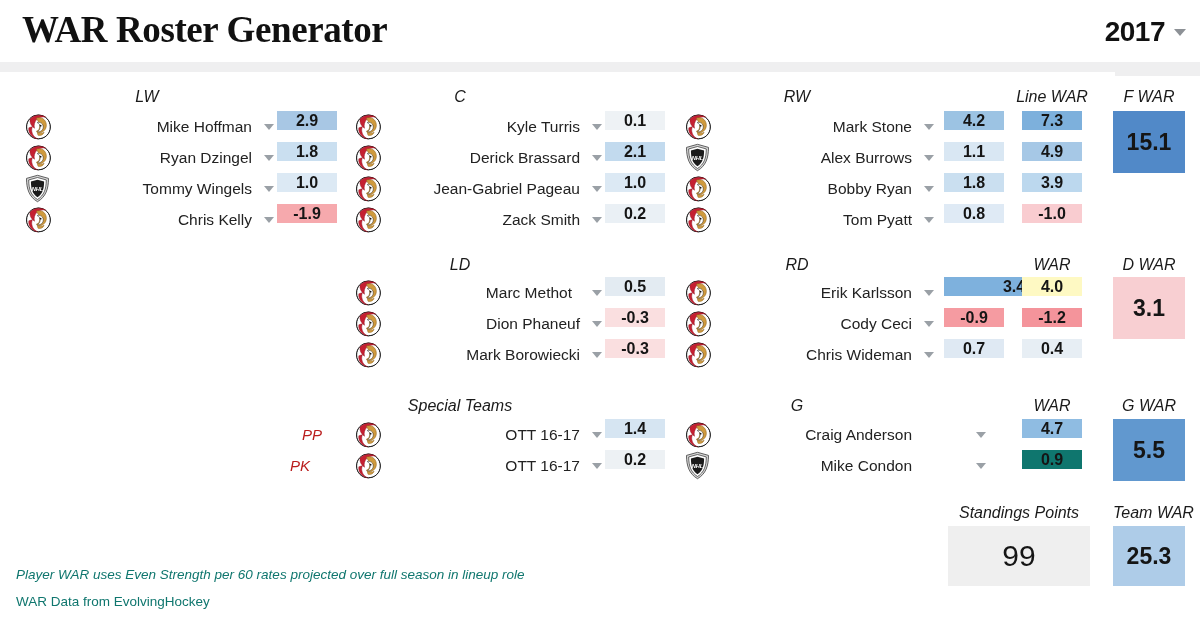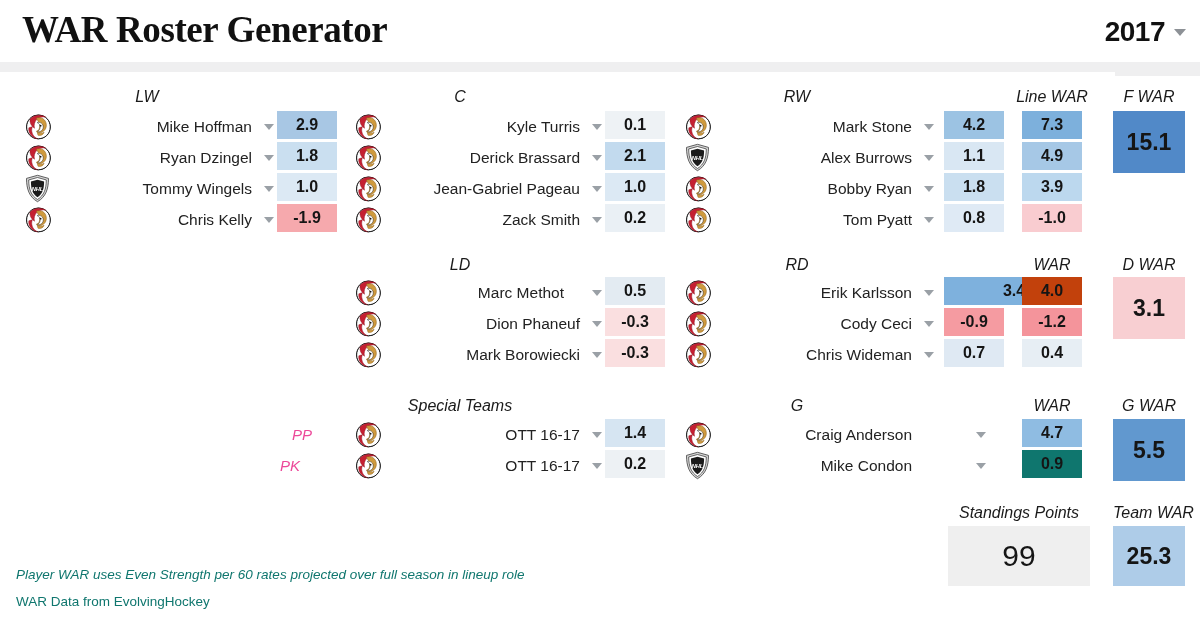--- a/index.html
+++ b/index.html
@@ -63,33 +63,33 @@
     text-align:right;white-space:nowrap;
     line-height:31px;height:31px;
   }
   .dd{
     position:absolute;
     width:14px;height:31px;
     display:flex;align-items:center;justify-content:center;
   }
   .cell{
     position:absolute;
-    height:28px;width:60px;
+    height:19px;width:60px;
     display:flex;align-items:center;justify-content:center;
     font-weight:bold;font-size:16px;color:#151515;
   }
   .bigbox{
     position:absolute;
     display:flex;align-items:center;justify-content:center;
     font-weight:bold;font-size:23px;color:#151515;
   }
   .sidelabel{
     position:absolute;
-    font-style:italic;font-size:15px;color:#ec4899;
-    line-height:31px;height:31px;text-align:left;
+    font-style:italic;font-size:15px;color:#b91c1c;
+    line-height:31px;height:31px;text-align:center;
   }
   .footnote{
     position:absolute;left:16px;
     font-size:13.5px;color:#0f766e;white-space:nowrap;
   }
   .footnote.ital{font-style:italic;}
 </style>
 </head>
 <body>
 
@@ -293,21 +293,21 @@
     <div class="logo" style="left:354px;top:278px;"><svg viewBox="0 0 64 66" width="28" height="29">
         <ellipse cx="33" cy="34" rx="27" ry="27" fill="#ffffff" stroke="#111" stroke-width="2"></ellipse>
         <path d="M33 7 C50 7 60 20 60 34 C60 50 48 61 33 61 C18 61 6 50 6 34 C6 20 16 7 33 7 Z" fill="#ffffff" stroke="#0d0d0d" stroke-width="2.2"></path>
         <path d="M14 16 C22 6 40 4 50 12 C44 10 35 11 30 16 C24 22 22 30 24 37 C18 33 12 25 14 16 Z" fill="#c52032" stroke="#8d1420" stroke-width="1"></path>
         <path d="M11 36 C9 48 18 59 31 61 C24 58 19 52 18 45 C17 40 18 36 20 33 Z" fill="#c52032" stroke="#8d1420" stroke-width="1"></path>
         <path d="M28 14 C40 10 50 17 51 28 C52 36 48 43 41 46 C36 48 31 47 28 44 C33 42 36 38 36 33 C36 26 32 20 28 14 Z" fill="#cf9a3e" stroke="#8a5f17" stroke-width="1.1"></path>
         <path d="M30 24 C38 22 44 27 44 34 C44 41 38 46 31 45 C35 42 37 38 37 34 C37 29 34 26 30 24 Z" fill="#ffffff" stroke="#111" stroke-width="1"></path>
         <circle cx="38" cy="31" r="2" fill="#111"></circle>
         <path d="M30 46 C35 49 42 49 46 46 C44 52 38 55 32 53 Z" fill="#cf9a3e" stroke="#8a5f17" stroke-width="1"></path>
       </svg></div>
-    <div class="pname" style="left:324px;top:277px;width:240px;">Marc Methot</div>
+    <div class="pname" style="left:332px;top:277px;width:240px;">Marc Methot</div>
     <div class="dd" style="left:590px;top:277px;">
       <span class="caret small"></span>
     </div>
     <div class="cell" style="left:605px;top:277px;background:#e3ebf2;">0.5</div>
     <div class="logo" style="left:354px;top:309px;"><svg viewBox="0 0 64 66" width="28" height="29">
         <ellipse cx="33" cy="34" rx="27" ry="27" fill="#ffffff" stroke="#111" stroke-width="2"></ellipse>
         <path d="M33 7 C50 7 60 20 60 34 C60 50 48 61 33 61 C18 61 6 50 6 34 C6 20 16 7 33 7 Z" fill="#ffffff" stroke="#0d0d0d" stroke-width="2.2"></path>
         <path d="M14 16 C22 6 40 4 50 12 C44 10 35 11 30 16 C24 22 22 30 24 37 C18 33 12 25 14 16 Z" fill="#c52032" stroke="#8d1420" stroke-width="1"></path>
         <path d="M11 36 C9 48 18 59 31 61 C24 58 19 52 18 45 C17 40 18 36 20 33 Z" fill="#c52032" stroke="#8d1420" stroke-width="1"></path>
         <path d="M28 14 C40 10 50 17 51 28 C52 36 48 43 41 46 C36 48 31 47 28 44 C33 42 36 38 36 33 C36 26 32 20 28 14 Z" fill="#cf9a3e" stroke="#8a5f17" stroke-width="1.1"></path>
@@ -373,21 +373,21 @@
         <path d="M28 14 C40 10 50 17 51 28 C52 36 48 43 41 46 C36 48 31 47 28 44 C33 42 36 38 36 33 C36 26 32 20 28 14 Z" fill="#cf9a3e" stroke="#8a5f17" stroke-width="1.1"></path>
         <path d="M30 24 C38 22 44 27 44 34 C44 41 38 46 31 45 C35 42 37 38 37 34 C37 29 34 26 30 24 Z" fill="#ffffff" stroke="#111" stroke-width="1"></path>
         <circle cx="38" cy="31" r="2" fill="#111"></circle>
         <path d="M30 46 C35 49 42 49 46 46 C44 52 38 55 32 53 Z" fill="#cf9a3e" stroke="#8a5f17" stroke-width="1"></path>
       </svg></div>
     <div class="pname" style="left:682px;top:339px;width:230px;">Chris Wideman</div>
     <div class="dd" style="left:922px;top:339px;">
       <span class="caret small"></span>
     </div>
     <div class="cell" style="left:944px;top:339px;background:#dfe9f3;">0.7</div>
-    <div class="cell" style="left:1022px;top:277px;background:#c2410c;">4.0</div>
+    <div class="cell" style="left:1022px;top:277px;background:#fef9c3;">4.0</div>
     <div class="cell" style="left:1022px;top:308px;background:#f4949b;">-1.2</div>
     <div class="cell" style="left:1022px;top:339px;background:#e7eef4;">0.4</div>
     <div class="bigbox" style="left:1113px;top:277px;width:72px;height:62px;background:#f8cfd2;">3.1</div>
     <div class="col-head" style="left:340px;top:397px;width:240px;">Special Teams</div>
     <div class="col-head" style="left:682px;top:397px;width:230px;">G</div>
     <div class="col-head" style="left:1006px;top:397px;width:92px;">WAR</div>
     <div class="col-head" style="left:1113px;top:397px;width:72px;">G WAR</div>
     <div class="sidelabel" style="left:292px;top:419px;width:40px;">PP</div>
     <div class="logo" style="left:354px;top:420px;"><svg viewBox="0 0 64 66" width="28" height="29">
         <ellipse cx="33" cy="34" rx="27" ry="27" fill="#ffffff" stroke="#111" stroke-width="2"></ellipse>

